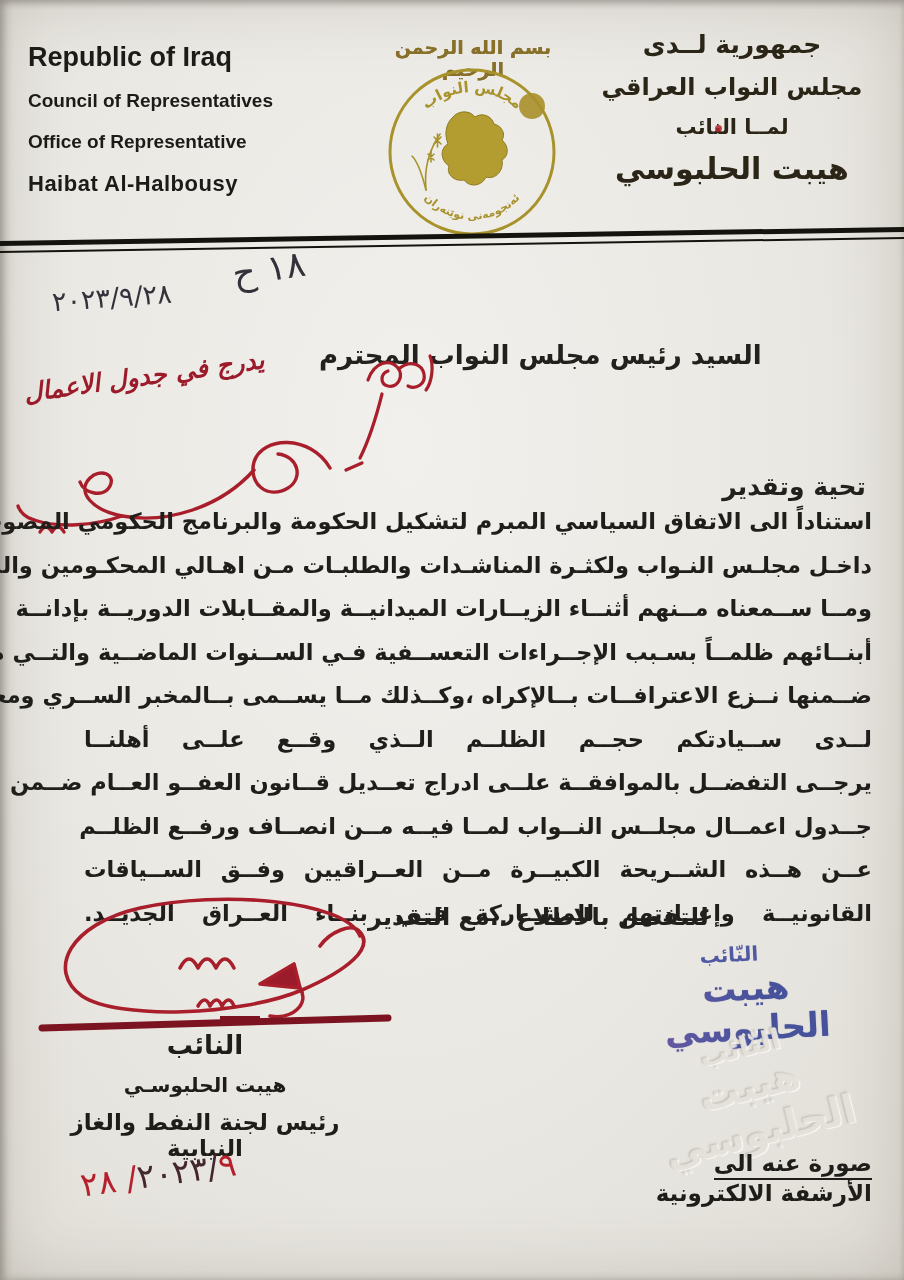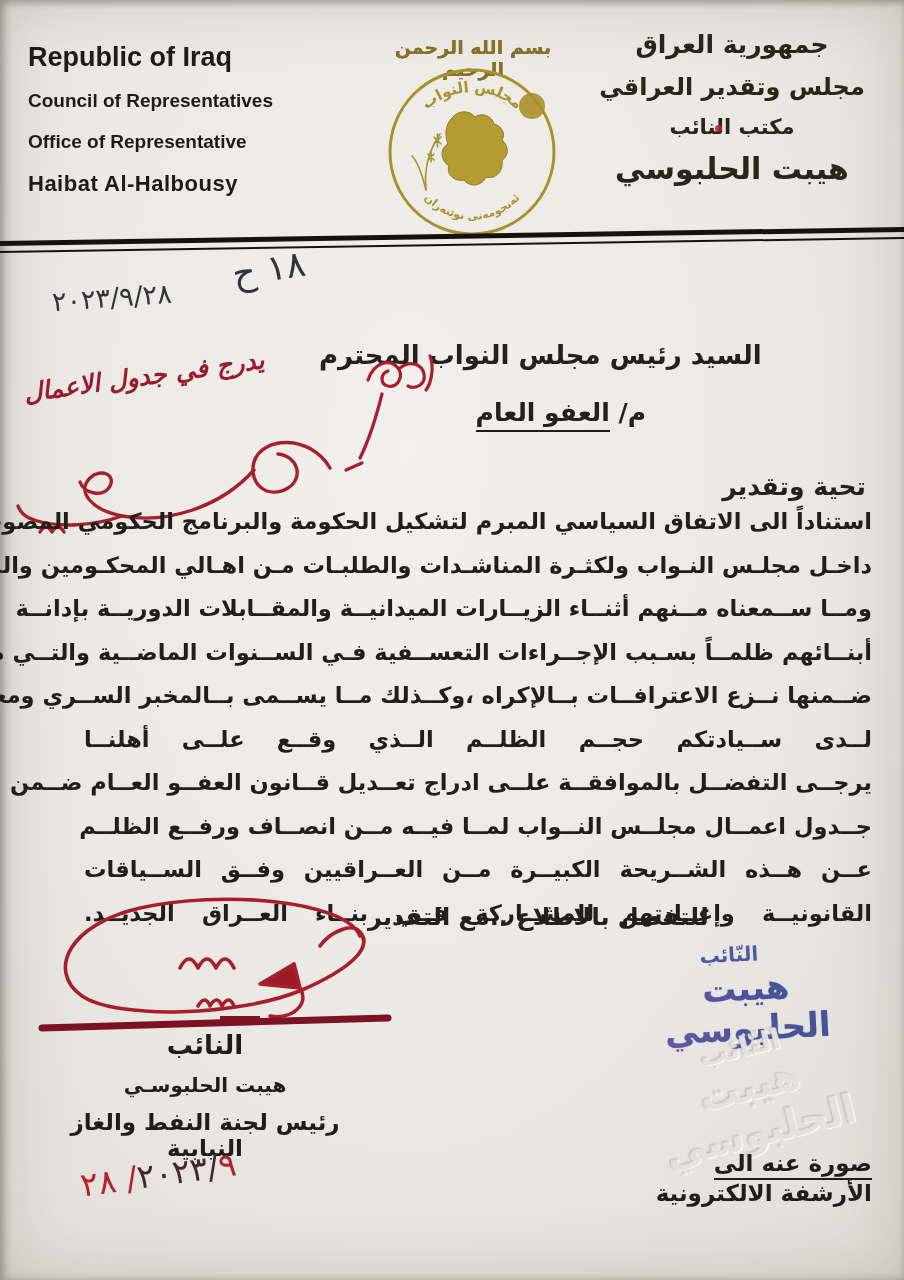--- a/index.html
+++ b/index.html
@@ -144,39 +144,36 @@
       <g stroke="#a8922c" stroke-width="1.6" fill="none" stroke-linecap="round">
         <path d="M 44,130 C 42,110 47,90 58,74"></path>
         <path d="M 44,130 C 40,114 36,102 30,96"></path>
         <path d="M 52,84 l 7,-7 m -7,0 l 7,7 m -3.5,-10 l 0,13"></path>
         <path d="M 46,100 l 6,-6 m -6,0 l 6,6 m -3,-9 l 0,11"></path>
       </g>
     </svg>
   </div>
 
   <div class="hdr-ar">
-    <div class="a1">جمهورية العراق</div>
-    <div class="a2">مجلس وتقدير العراقي</div>
-    <div class="a3">مكتب النائب</div>
+    <div class="a1">جمهورية لــدى</div>
+    <div class="a2">مجلس النواب العراقي</div>
+    <div class="a3">لمــا النائب</div>
     <div class="a4">هيبت الحلبوسي</div>
     <div class="red-speck"></div>
   </div>
 
   <div class="rule">
     <div class="r1"></div>
       <div class="r2"></div>
   </div>
 
   <div class="ref-num hand">١٨ ح</div>
   <div class="ref-date hand">٢٠٢٣/٩/٢٨</div>
 
   <div class="recipient">السيد رئيس مجلس النواب المحترم</div>
-  <div class="subject">
-    <span>م/ </span><span class="u">العفو العام</span>
-  </div>
 
   <svg style="position:absolute;left:338px;top:338px;" width="110" height="140" viewBox="0 0 110 140">
     <g class="ink-red" stroke-width="3.2">
       <path d="M 30,42 C 36,24 52,20 60,30 C 66,38 60,50 50,48 C 42,46 42,36 50,33"></path>
       <path d="M 62,30 C 72,22 84,26 86,36 C 88,46 78,52 70,48"></path>
       <path d="M 92,18 C 96,28 94,44 88,52"></path>
       <path d="M 44,56 C 38,80 30,104 22,120"></path>
       <path d="M 8,132 l 16,-7"></path>
     </g>
   </svg>

